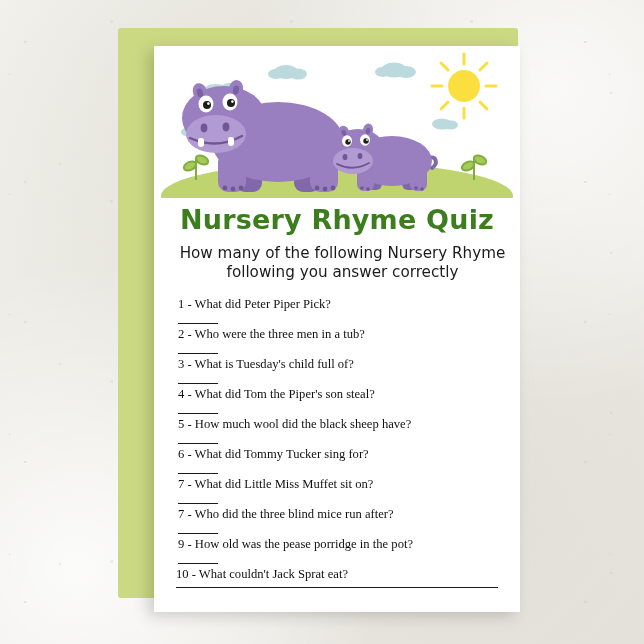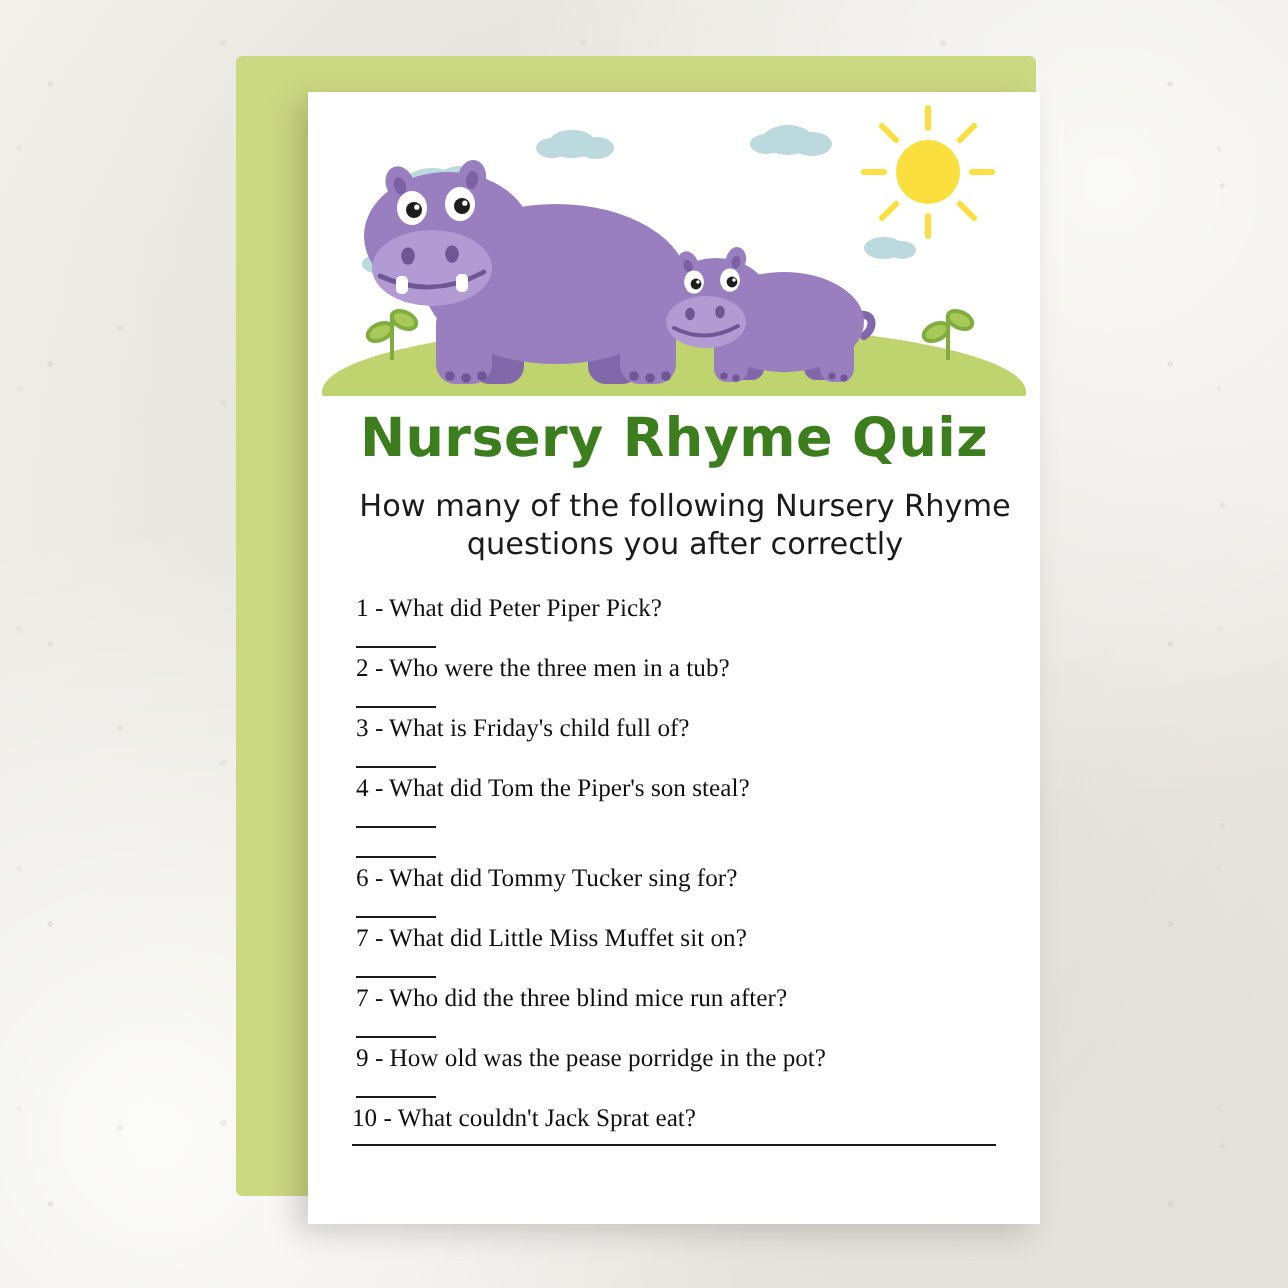--- a/index.html
+++ b/index.html
@@ -264,41 +264,42 @@
           <ellipse cx="206" cy="110" rx="2.4" ry="3.1" fill="#6f5796"></ellipse>
           <path d="M183 118 Q199 126 215 117" stroke="#6f5796" stroke-width="1.9" fill="none" stroke-linecap="round"></path>
         </g>
       </svg>
     </div>
 
     <h1 class="title">Nursery Rhyme Quiz</h1>
 
     <div class="subtitle">
       <div>How many of the following  Nursery Rhyme</div>
-      <div>questions you after correctly</div>
+      <div>following you answer correctly</div>
     </div>
 
     <div class="questions">
       <div class="q-row">
         <span class="q-text">1 - What did Peter Piper Pick?</span>
         <span class="q-line"></span>
       </div>
       <div class="q-row">
         <span class="q-text">2 - Who were the three men in a tub?</span>
         <span class="q-line"></span>
       </div>
       <div class="q-row">
-        <span class="q-text">3 - What is Friday's child full of?</span>
+        <span class="q-text">3 - What is Tuesday's child full of?</span>
         <span class="q-line"></span>
       </div>
       <div class="q-row">
         <span class="q-text">4 - What did Tom the Piper's son steal?</span>
         <span class="q-line"></span>
       </div>
       <div class="q-row">
+        <span class="q-text">5 - How much wool did the black sheep have?</span>
         <span class="q-line"></span>
       </div>
       <div class="q-row">
         <span class="q-text">6 - What did Tommy Tucker sing for?</span>
         <span class="q-line"></span>
       </div>
       <div class="q-row">
         <span class="q-text">7 - What did Little Miss Muffet sit on?</span>
         <span class="q-line"></span>
       </div>

